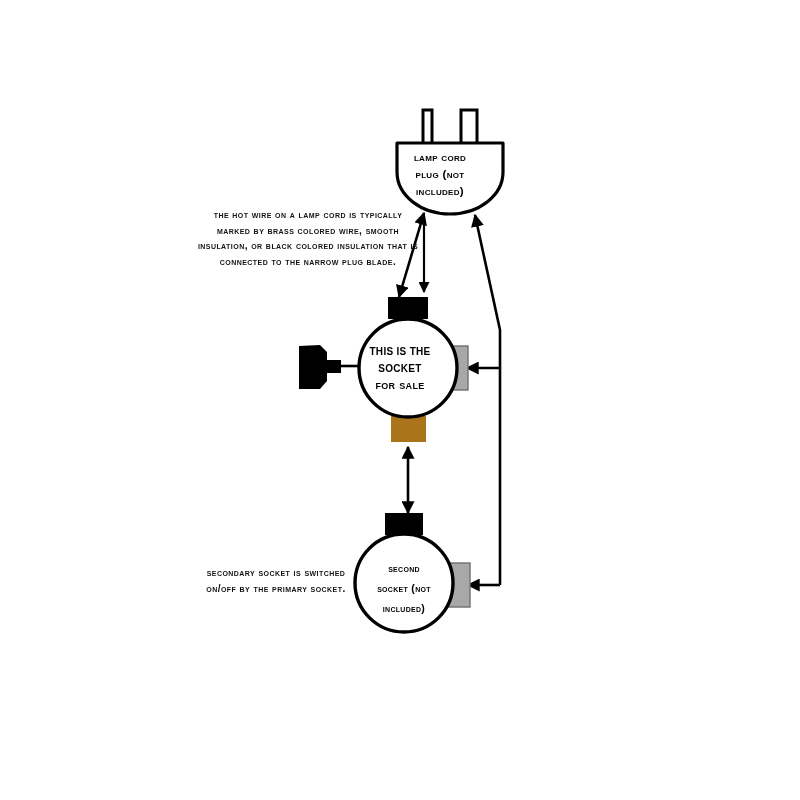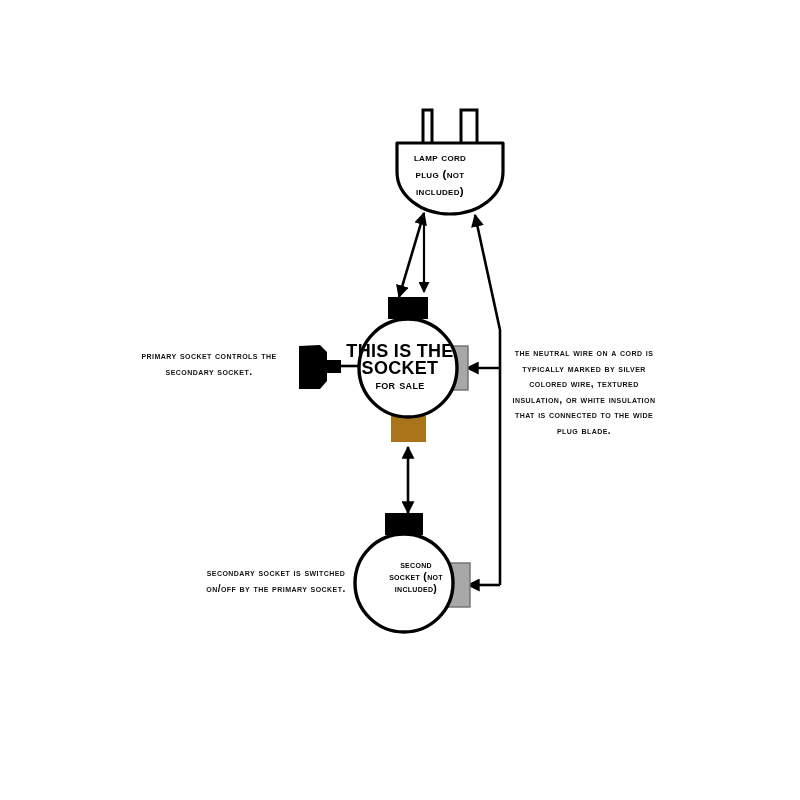--- a/index.html
+++ b/index.html
@@ -53,36 +53,36 @@
   }
   #plug-label {
     left: 385px; top: 148px;
     width: 110px;
     font-size: 11.6px;
     line-height: 17px;
   }
   #socket1-label-main {
     left: 345px; top: 343px;
     width: 110px;
-    font-size: 18px;
+    font-size: 10px;
     line-height: 17px;
     font-variant: normal;
     text-transform: none;
   }
   #socket1-label-sub {
     left: 345px; top: 377px;
     width: 110px;
     font-size: 13px;
     line-height: 16px;
   }
   #socket2-label {
-    left: 364px; top: 558px;
+    left: 352px; top: 558px;
     width: 104px;
     font-size: 10.6px;
-    line-height: 12px;
+    line-height: 20px;
   }
   #note-hot {
     left: 196px; top: 207px;
     width: 224px;
   }
   #note-neutral {
     left: 508px; top: 345px;
     width: 152px;
   }
   #note-primary {
@@ -151,20 +151,19 @@
 
   <div class="label" id="socket1-label-main">THIS IS THE
 SOCKET</div>
 
   <div class="label" id="socket1-label-sub">For Sale</div>
 
   <div class="label" id="socket2-label">Second
 socket (not
 included)</div>
 
+  <div class="note" id="note-hot">The Hot wire on a lamp cord is typically marked by brass colored wire, smooth insulation, or black colored insulation that is connected to the narrow plug blade.</div>
 
-  <div class="note" id="note-neutral">The neutral wire on a cord is typically marked by silver colored wire, textured insulation, or white insulation that is connected to the wide plug blade.</div>
 
-  <div class="note" id="note-primary">Primary socket controls the secondary socket.</div>
 
   <div class="note" id="note-secondary">Secondary socket is switched on/off by the primary socket.</div>
 
 </div>
 
 </body></html>

